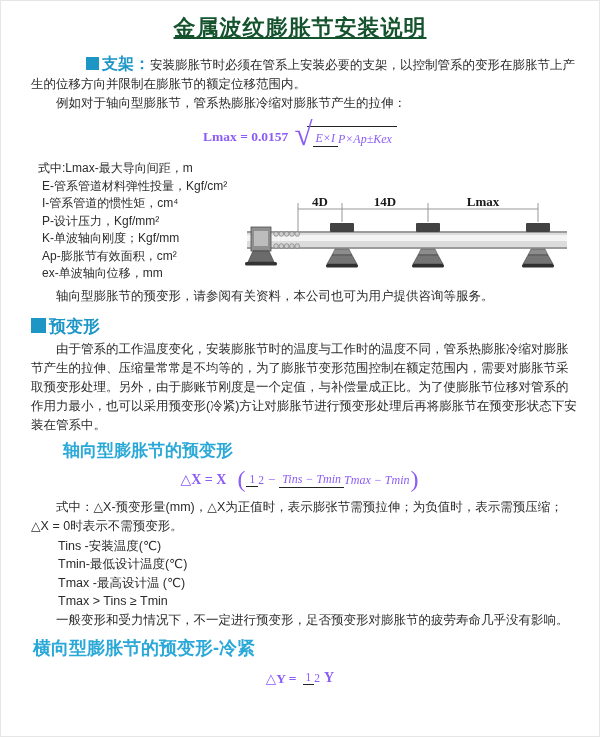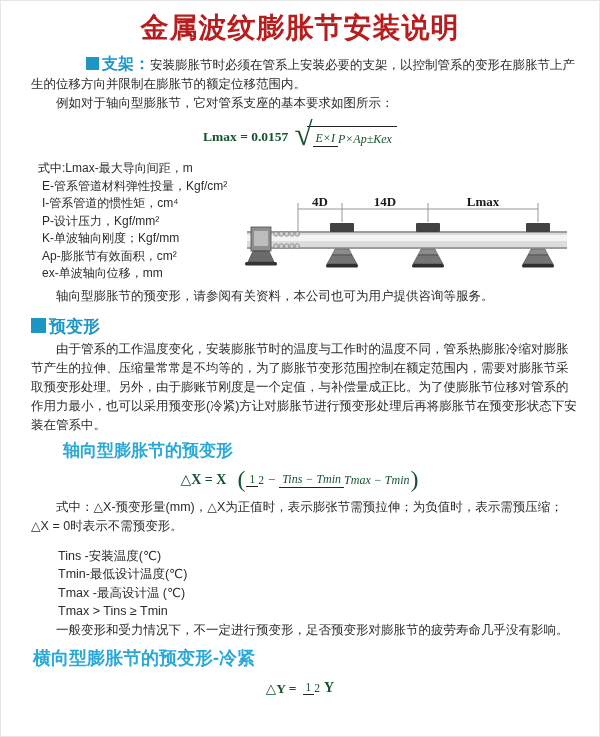--- a/index.html
+++ b/index.html
@@ -4,36 +4,37 @@
 <style>
   html,body { margin:0; padding:0; background:#ffffff; }
   .page {
     position:relative; width:600px; height:737px; overflow:hidden;
     background:#fff; box-sizing:border-box; border:1px solid #e6e6e6;
     font-family:"Liberation Sans","DejaVu Sans",sans-serif;
     color:#2b2b2b;
   }
   .title {
     margin:13px 0 13px; text-align:center;
-    font-size:28px; line-height:27px; font-weight:bold; color:#b91c1c;
+    font-size:22px; line-height:27px; font-weight:bold; color:#14532d;
     letter-spacing:1px;
+    text-decoration:underline;
   }
   .para { font-size:12.5px; line-height:19px; margin:0 22px 0 30px; color:#2b2b2b; }
   .ind55 { text-indent:55px; }
   .ind25 { text-indent:25px; }
   .sec-head { color:#1d96c6; font-weight:bold; font-size:16px; }
   .marker { display:inline-block; width:13px; height:13px; background:#1d96c6; margin-right:3px; vertical-align:-1px; }
   .h2blue { margin:11px 0 3px 30px; font-size:17px; line-height:20px; color:#1d96c6; font-weight:bold; }
   .h2blue .marker { width:15px; height:15px; }
   .subcyan { color:#2aa8d8; font-weight:bold; }
   .sub-axial { margin:5px 0 2px 62px; font-size:17px; line-height:22px; }
   .sub-lateral { margin:6px 0 2px 32px; font-size:18px; line-height:24px; }
 
   
-  .formula { text-align:center; font-family:"Liberation Serif","DejaVu Serif",serif; color:#14532d; }
+  .formula { text-align:center; font-family:"Liberation Serif","DejaVu Serif",serif; color:#8b5cf6; }
   .f-row { display:inline-flex; align-items:center; }
   .flhs { font-weight:bold; font-size:13.5px; margin-right:6px; }
   .sqrt { display:inline-flex; align-items:center; }
   .radical { font-size:33px; line-height:1; transform:translateY(-2px); }
   .sqrt-body { border-top:1.5px solid #222; margin-left:-6px; padding:2px 5px 0 6px; }
   .frac { display:inline-flex; flex-direction:row; text-align:center; font-style:italic; font-size:12px; line-height:14px; vertical-align:middle; }
   .frac .num { border-bottom:1px solid #222; padding:0 3px 1px; }
   .frac .den { padding-top:1px; }
   .f1 { margin:7px 0 5px; }
   .f2 { margin:6px 0 6px; font-size:14px; }
@@ -46,38 +47,38 @@
 
   
   .varlist { margin-top:7px; }
   .v { font-size:12px; line-height:17.5px; margin-left:41px; color:#2b2b2b; }
   .v-first { margin-left:37px; }
   .v-pm { margin-left:40px; }
   .v-note { margin:4px 22px 0 30px; text-indent:25px; font-size:12.5px; line-height:19px; }
 
   .explain { margin-top:4px; }
   .xdef { font-size:12.5px; line-height:19px; margin-left:55px; margin-top:0; }
-  .temps { margin-top:11px; }
+  .temps { margin-top:1px; }
   .t { font-size:12.5px; line-height:18.5px; margin-left:57px; }
   .gen-note { margin-top:0; }
 
   
   .diagram { position:absolute; left:238px; top:190px; }
   .dimlabel { font-family:"Liberation Serif","DejaVu Serif",serif; font-weight:bold; font-size:13px; fill:#1a1a1a; }
 </style>
 </head>
 <body>
 
 <div class="page">
 
   <h1 class="title">金属波纹膨胀节安装说明</h1>
 
   <p class="para ind55"><span class="sec-head"><span class="marker"></span><span>支架：</span></span><span>安装膨胀节时必须在管系上安装必要的支架，以控制管系的变形在膨胀节上产生的位移方向并限制在膨胀节的额定位移范围内。</span></p>
 
-  <p class="para ind25">例如对于轴向型膨胀节，它对管系支座的基本要求如图所示：</p>
+  <p class="para ind25">例如对于轴向型膨胀节，管系热膨胀冷缩对膨胀节产生的拉伸：</p>
 
   <div class="formula f1">
     <span class="f-row">
       <span class="flhs">Lmax = 0.0157</span>
       <span class="sqrt">
         <span class="radical">√</span>
         <span class="sqrt-body">
           <span class="frac">
             <span class="num">E×I</span>
             <span class="den">P×Ap±Kex</span>

